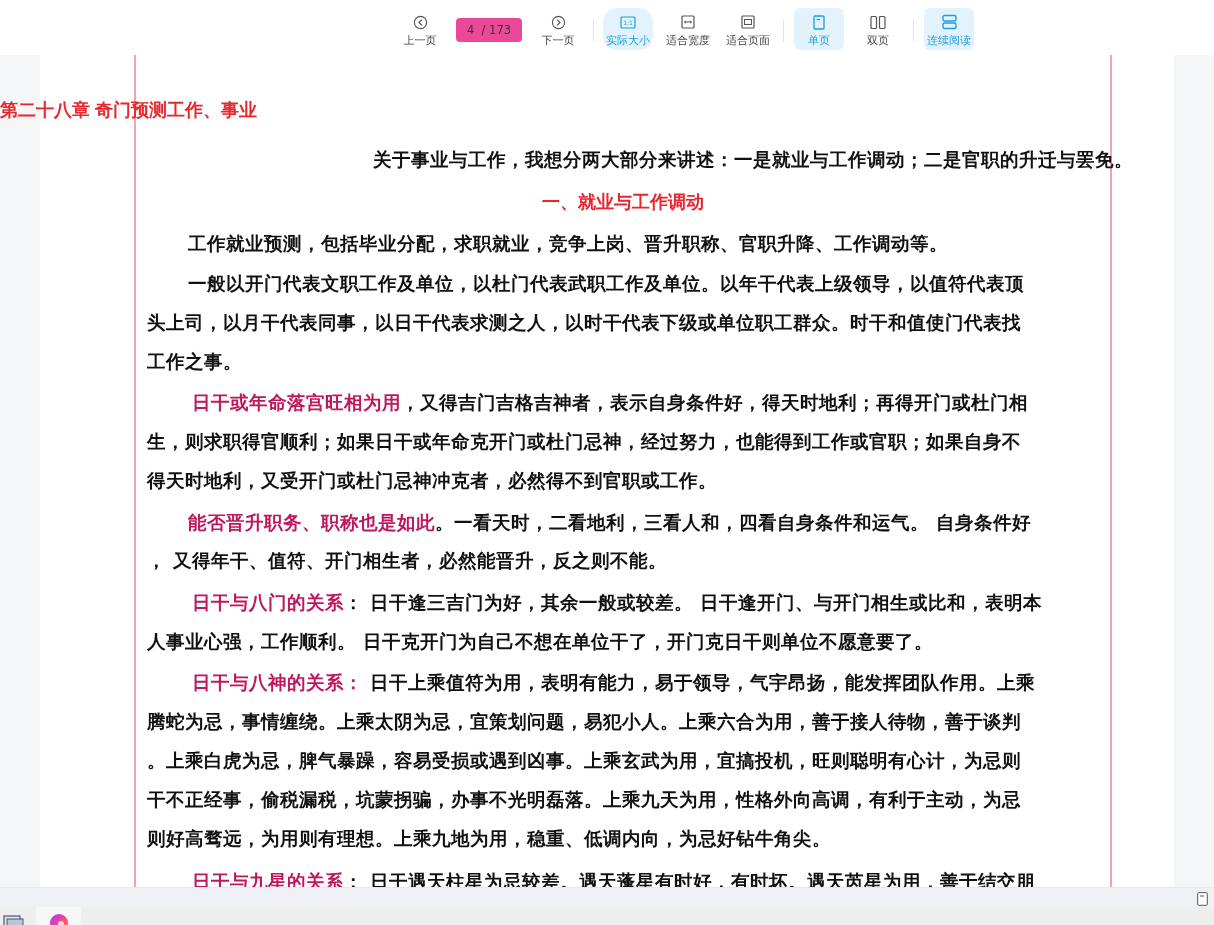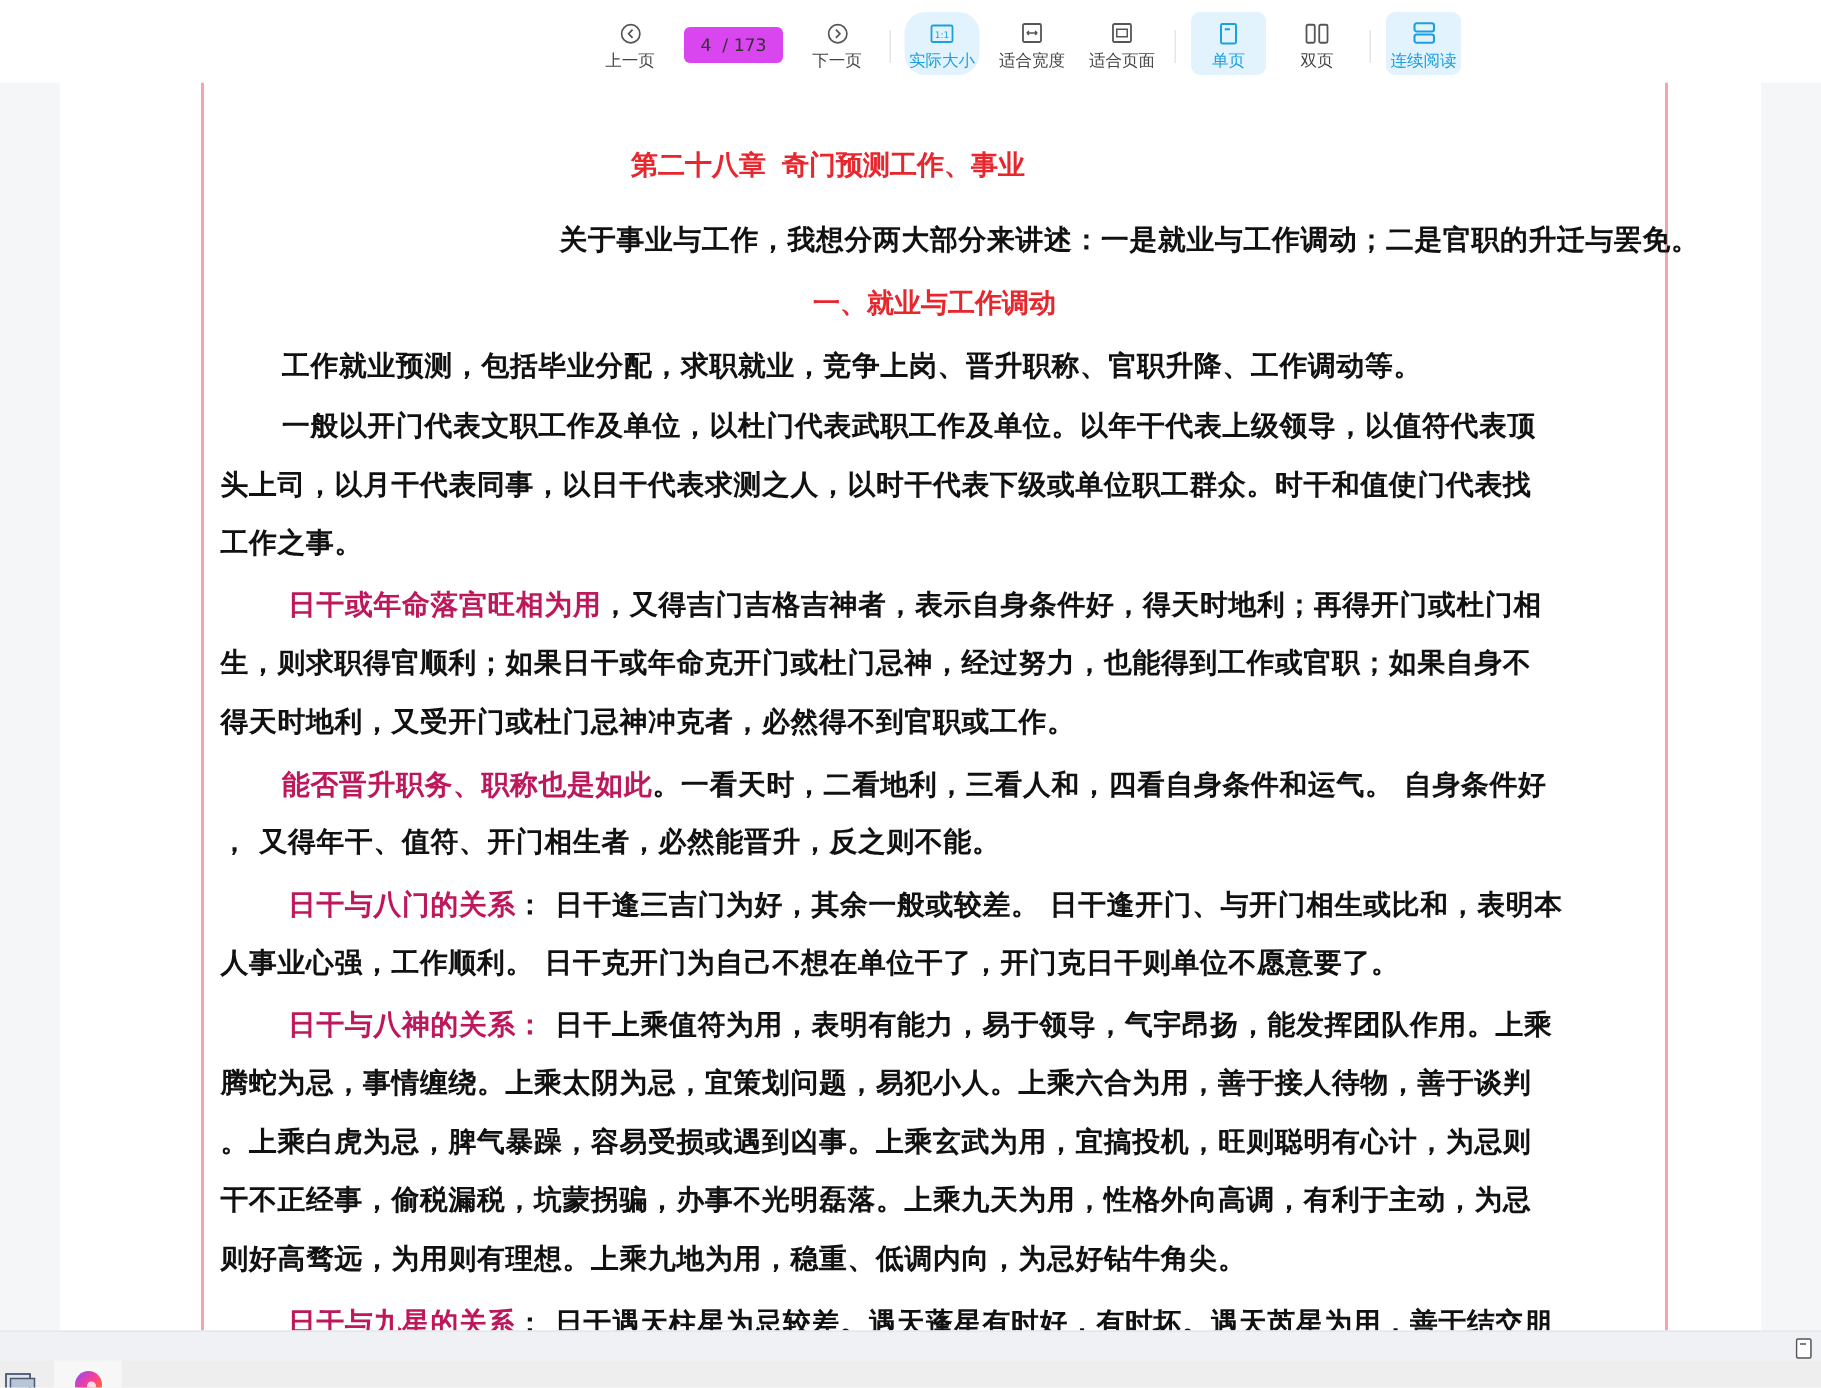--- a/index.html
+++ b/index.html
@@ -6,33 +6,33 @@
     html, body { width: 1214px; height: 925px; overflow: hidden; background: #f5f6f8; font-family: "DejaVu Sans", "Liberation Sans", sans-serif; }
 
     
     .viewer { position: absolute; left: 0; top: 0; width: 1214px; height: 887px; background: #f5f6f8; overflow: hidden; }
     .page { position: absolute; left: 40px; top: 0; width: 1134px; height: 887px; background: #ffffff; }
     .page-border-left { position: absolute; left: 134px; top: 55px; width: 2px; height: 832px; background: #f3a5ad; }
     .page-border-right { position: absolute; left: 1110px; top: 55px; width: 2px; height: 832px; background: #f3a5ad; }
     .cut-header { position: absolute; left: 498px; top: 40px; width: 200px; height: 16px; overflow: hidden; }
     .cut-header span { display: block; margin-top: -8px; color: #e8262d; font-weight: bold; font-size: 19px; font-family: "DejaVu Serif", serif; letter-spacing: 1px; }
 
-    .chapter-title { position: absolute; left: 0; top: 98px; width: 1104px; text-align: center; color: #e8262d; font-weight: bold; font-size: 18px; font-family: Liberation Mono, monospace; }
+    .chapter-title { position: absolute; left: 0; top: 98px; width: 1104px; text-align: left; color: #e8262d; font-weight: bold; font-size: 18px; font-family: Liberation Sans, sans-serif; }
     .section-title { position: absolute; left: 0; top: 190px; width: 1214px; text-align: center; color: #e8262d; font-weight: bold; font-size: 18px; font-family: "DejaVu Serif", serif; margin-left: 16px; }
 
     .line { position: absolute; left: 147px; width: 948px; font-size: 18.5px; font-weight: bold; color: #111; white-space: nowrap; font-family: "DejaVu Sans", sans-serif; letter-spacing: 0.5px; }
     .red { color: #be185d; margin-top: 38px; }
 
     
     .toolbar { position: absolute; left: 0; top: 0; width: 1214px; height: 55px; background: #ffffff; padding-left: 39px; }
     .tb-btn { position: absolute; top: 8px; height: 42px; display: flex; flex-direction: column; align-items: center; justify-content: flex-start; border-radius: 6px; color: #444; font-size: 11px; cursor: pointer; }
     .tb-btn.active { background: #e3f3fd; color: #1a9fe0; }
     .tb-btn .ico { height: 20px; display: flex; align-items: center; justify-content: center; margin-top: 4px; }
     .tb-btn .lbl { margin-top: 1px; white-space: nowrap; }
-    .page-box { position: absolute; left: 456px; top: 18px; width: 66px; height: 24px; background: #d946ef; border-radius: 4px; font-size: 11.5px; color: #333; display: flex; align-items: center; justify-content: center; }
+    .page-box { position: absolute; left: 456px; top: 18px; width: 66px; height: 24px; background: #ec4899; border-radius: 4px; font-size: 11.5px; color: #333; display: flex; align-items: center; justify-content: center; }
     .sep { position: absolute; top: 20px; width: 1px; height: 22px; background: #e5e5e5; }
 
     
     .statusbar { position: absolute; left: 0; top: 887px; width: 1214px; height: 20px; background: #f0f1f5; border-top: 1px solid #e6e7ea; }
     .taskbar { position: absolute; left: 0; top: 907px; width: 1214px; height: 18px; background: #eeeeee; }
     .task-item { position: absolute; top: 0; height: 18px; }
   </style>
 </head>
 <body>
 

